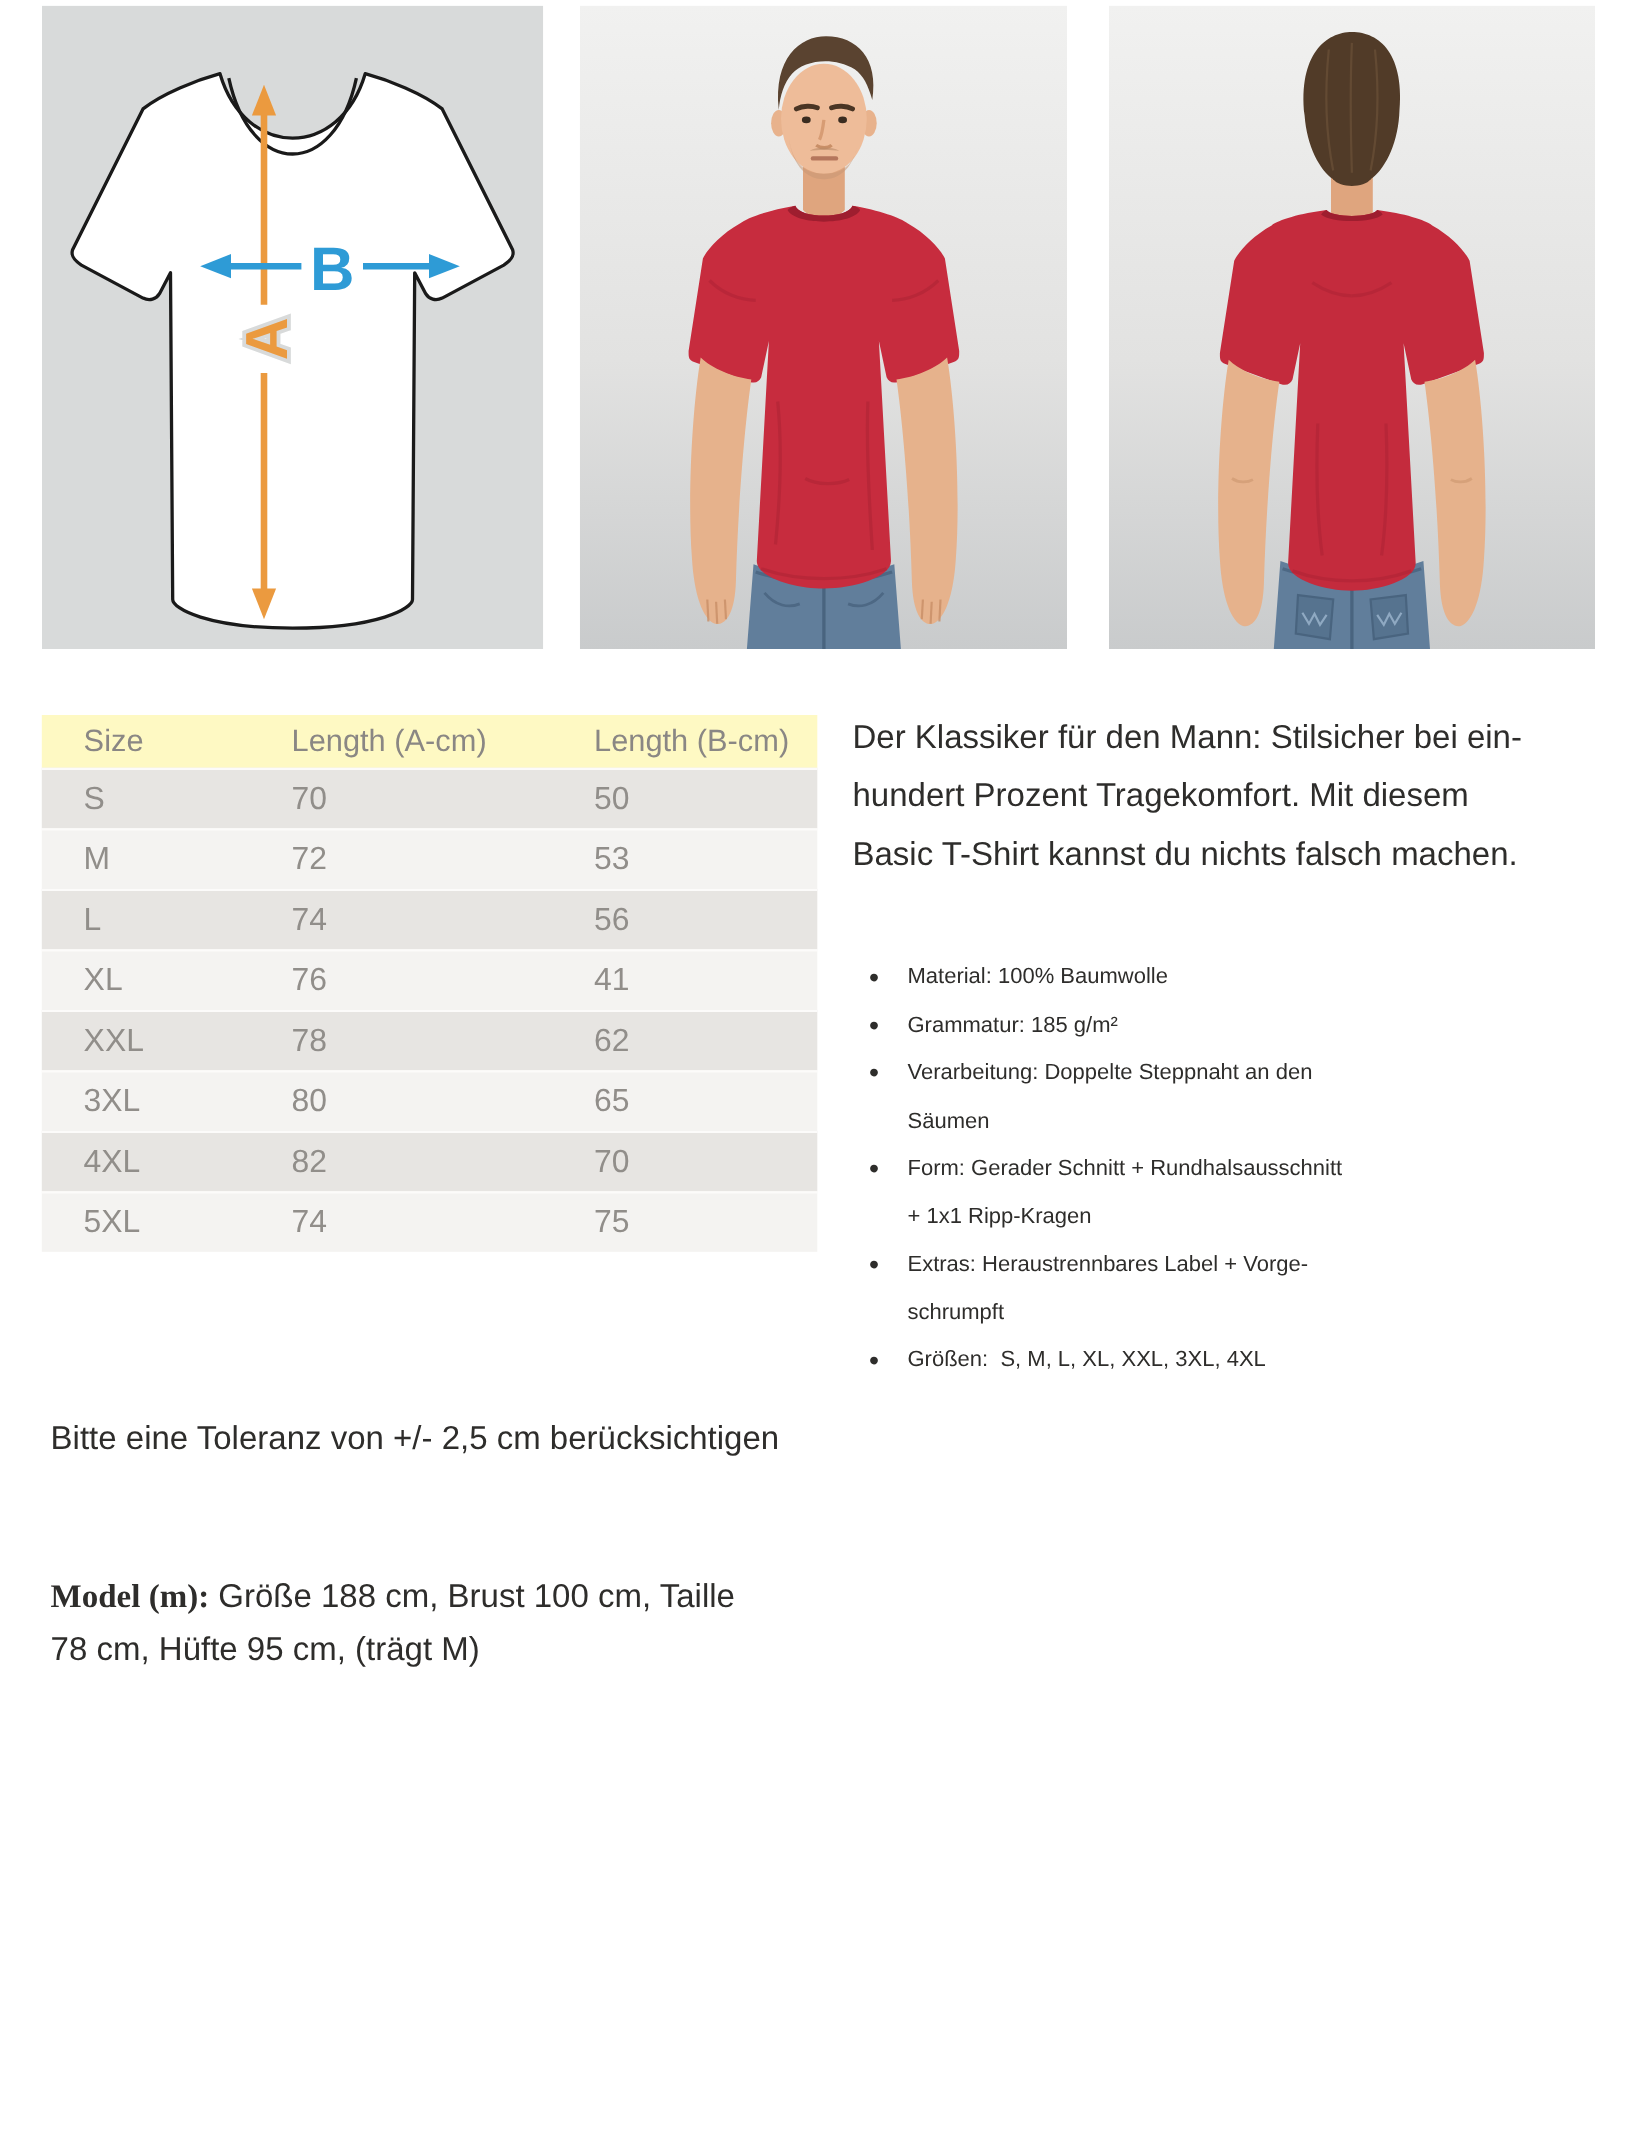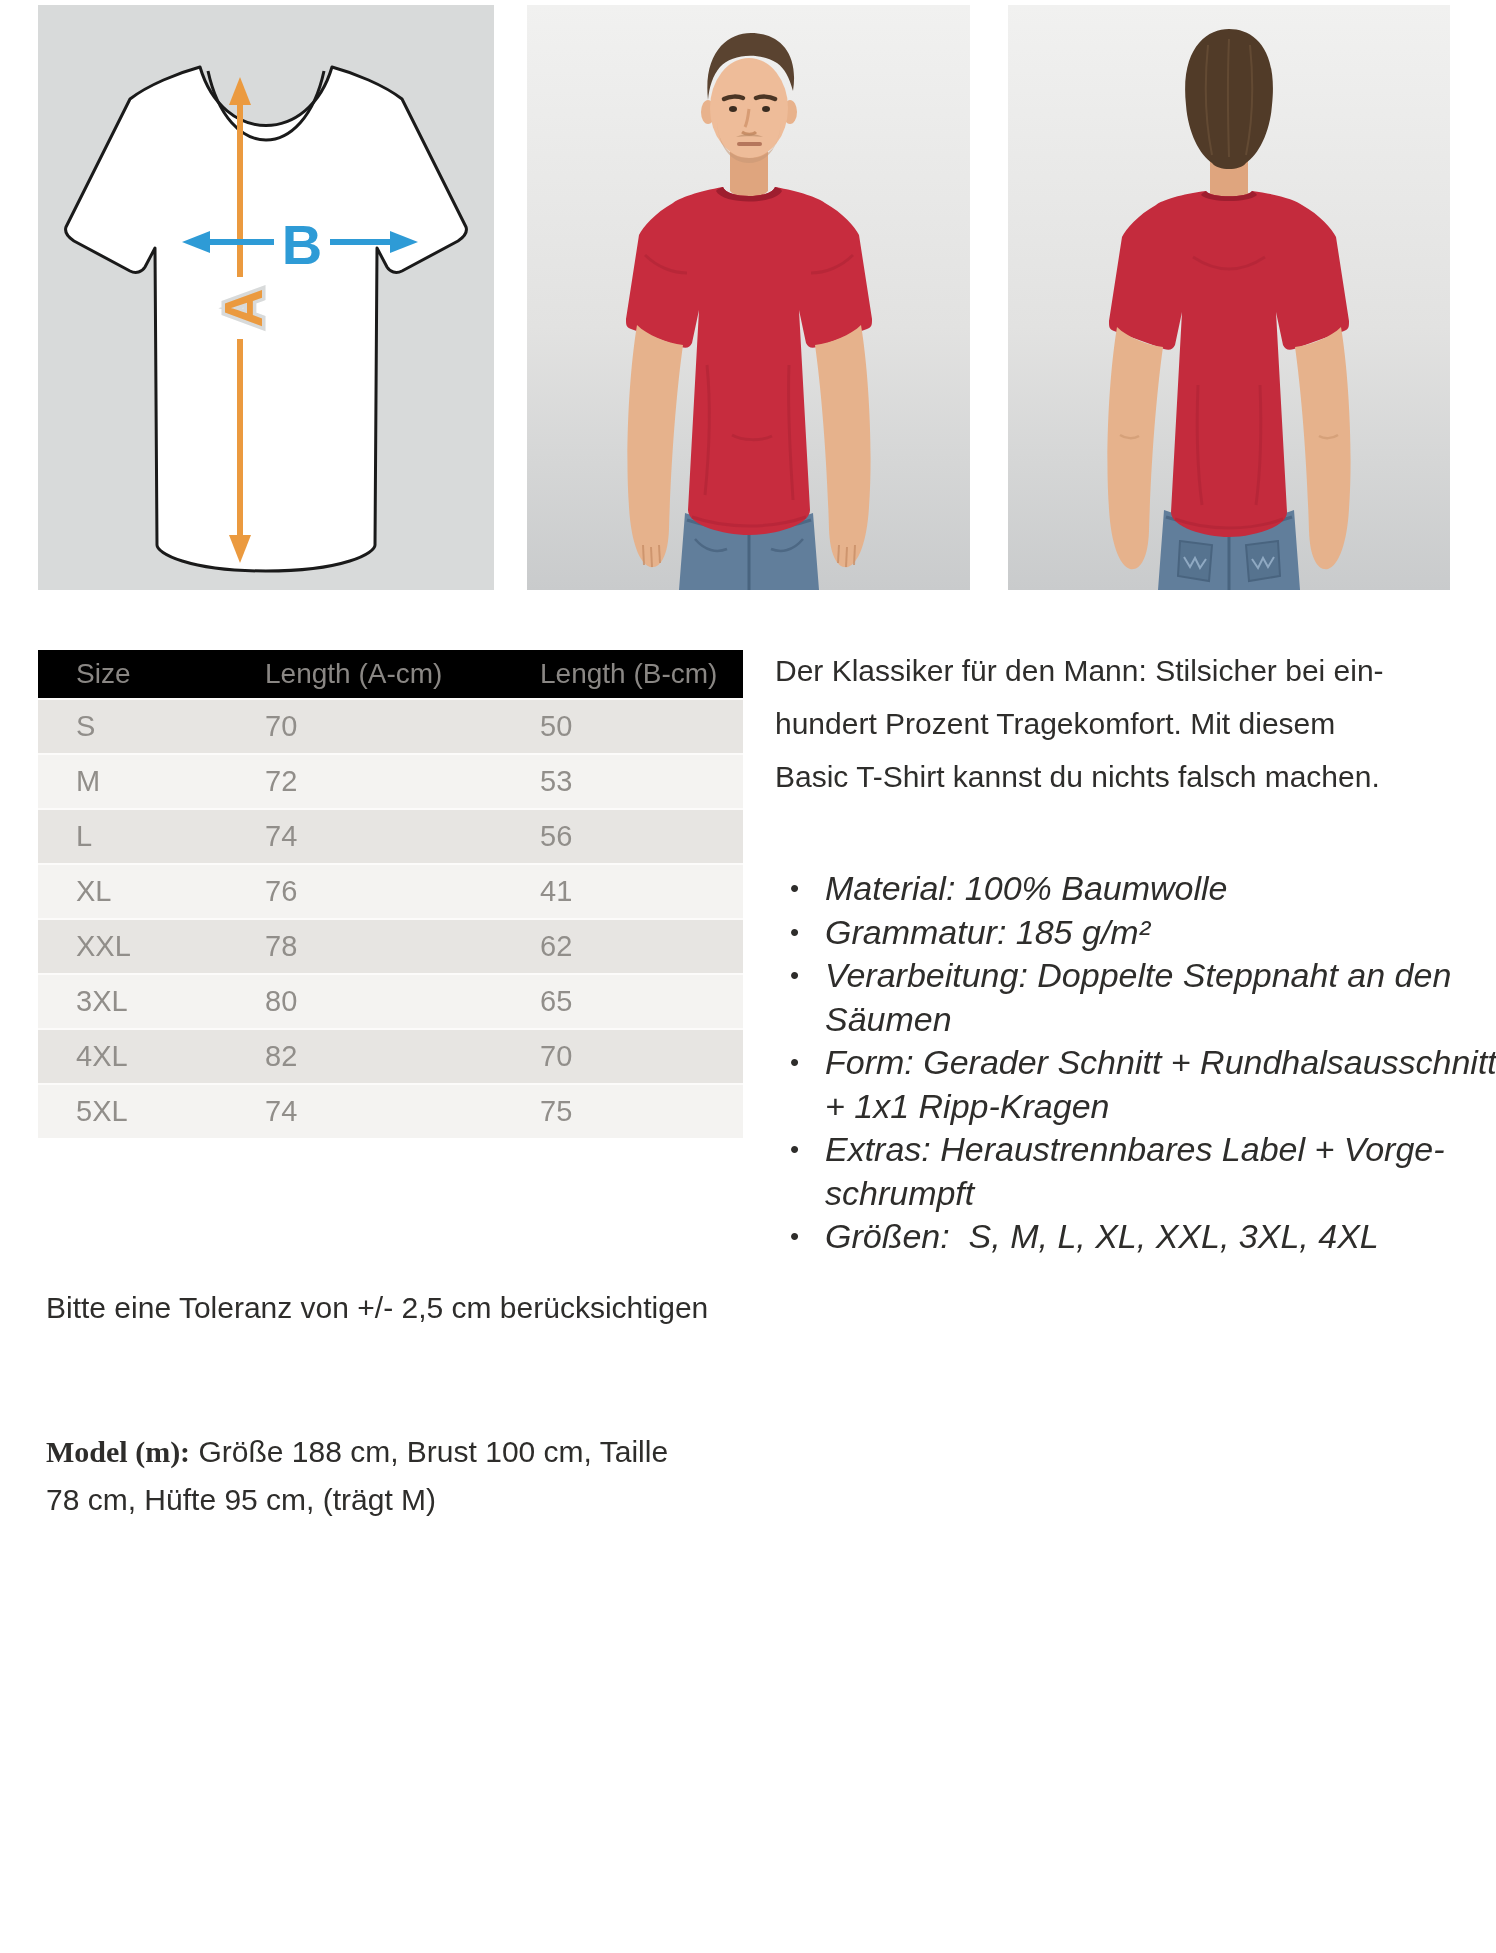--- a/index.html
+++ b/index.html
@@ -8,36 +8,36 @@
   .panel{position:absolute;top:5px;height:585px;overflow:hidden;}
   #panel-diagram{left:38px;width:456px;}
   #panel-front{left:527px;width:443px;}
   #panel-back{left:1008px;width:442px;}
   .panel svg{display:block;width:100%;height:100%;}
 
   
   .size-table{position:absolute;left:38px;top:650px;width:705px;}
   .t-row{display:grid;grid-template-columns:189px 275px 1fr;align-items:center;
          padding-left:38px;box-sizing:border-box;}
-  .t-head{height:48px;background:#000000;color:#8a8784;font-size:28px;}
+  .t-head{height:48px;background:#fef9c3;color:#8a8784;font-size:28px;}
   .t-data{height:55px;background:#f4f3f1;color:#918e8a;font-size:29px;border-top:2px solid #fcfbfa;}
   .t-data:nth-child(odd){background:#e7e5e2;}
 
   
   .notes{position:absolute;left:46px;top:1188px;width:760px;font-size:30px;line-height:48px;
          color:#2e2d2b;white-space:pre;}
   .notes .bold{font-weight:bold;font-family:Liberation Serif, serif;}
 
   
   .desc{position:absolute;left:775px;top:644px;width:700px;color:#2e2d2b;}
   .desc-intro{font-size:30px;line-height:53px;white-space:pre;}
   .desc-bullets{list-style:none;margin:64px 0 0 0;padding:0;}
   .desc-bullets li{display:flex;align-items:flex-start;padding-left:15px;}
   .bullet-dot{width:35px;flex:0 0 35px;font-size:26px;line-height:43.5px;color:#2e2d2b;}
-  .bullet-text{font-size:34px;line-height:43.5px;white-space:pre;font-style:italic;}
+  .bullet-text{font-size:20px;line-height:43.5px;white-space:pre;}
 </style>
 </head>
 <body>
 
 <div class="page">
 
   <div class="panel" id="panel-diagram">
     <svg viewBox="0 0 456 585">
       <rect x="0" y="0" width="456" height="585" fill="#d8dada"></rect>
 

